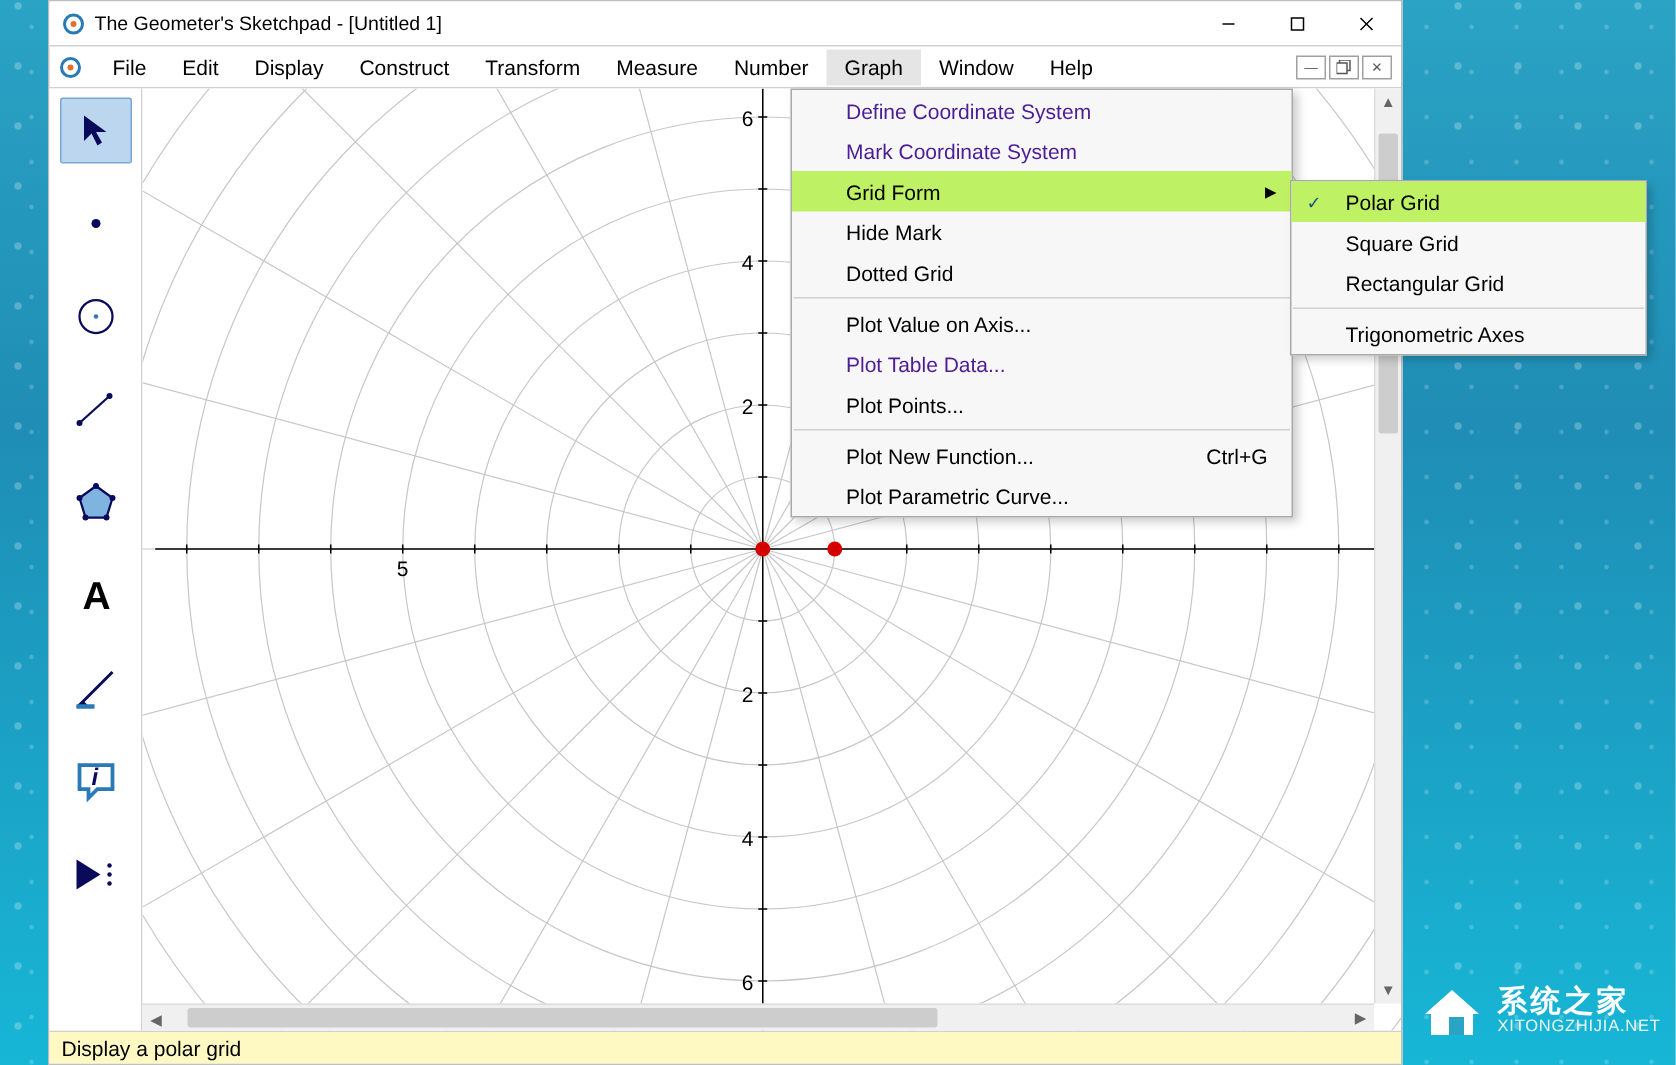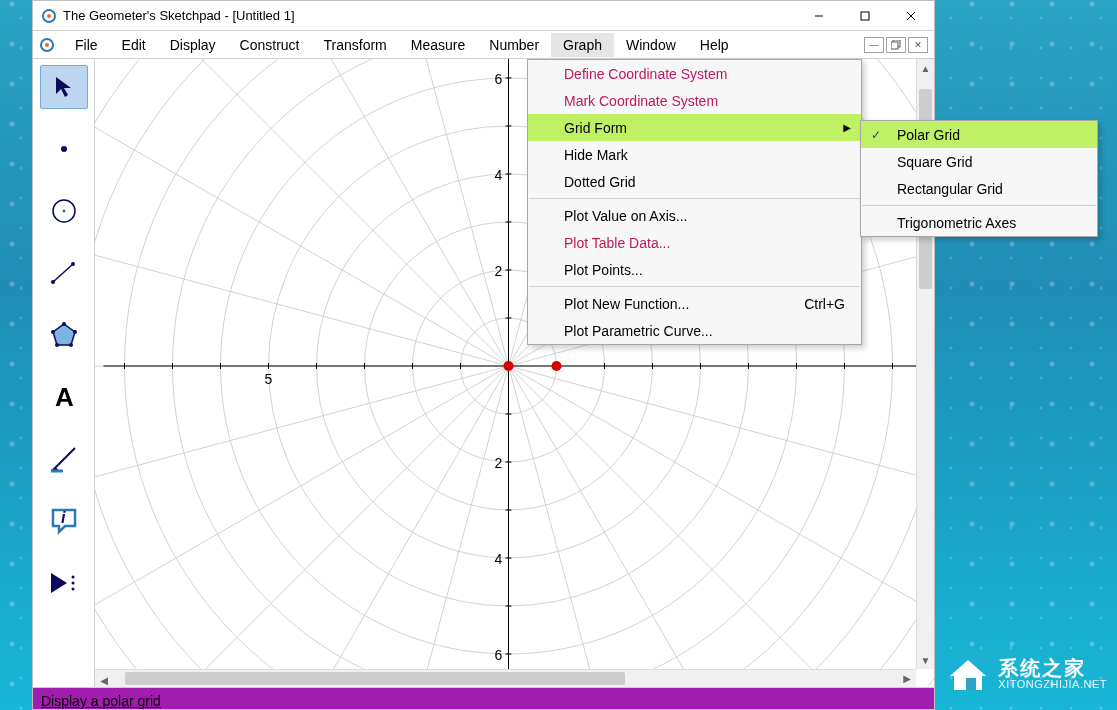--- a/index.html
+++ b/index.html
@@ -35,25 +35,25 @@
 
 .canvas-wrap { flex:1; position:relative; background:#fff; overflow:hidden; }
 .canvas-wrap svg { position:absolute; inset:0; }
 .vscroll { position:absolute; right:0; top:0; bottom:18px; width:18px; background:#f0f0f0; border-left:1px solid #ddd; }
 .vscroll .arrow { height:18px; display:flex; align-items:center; justify-content:center; color:#666; font-size:10px; }
 .vscroll .thumb { position:absolute; left:2px; right:2px; top:30px; height:200px; background:#cdcdcd; border-radius:2px; }
 .hscroll { position:absolute; left:0; right:18px; bottom:0; height:18px; background:#f0f0f0; border-top:1px solid #ddd; }
 .hscroll .arrow { width:18px; height:100%; display:inline-flex; align-items:center; justify-content:center; color:#666; font-size:10px; }
 .hscroll .thumb { position:absolute; top:2px; bottom:2px; left:30px; width:500px; background:#cdcdcd; border-radius:2px; }
 
-.statusbar { height:22px; border-top:1px solid #d0d0d0; display:flex; align-items:flex-end; padding:0 8px; font-size:14px; color:#000; background:#a21caf;text-decoration:underline; }
+.statusbar { height:22px; border-top:1px solid #d0d0d0; display:flex; align-items:center; padding:0 8px; font-size:14px; color:#000; background:#fef9c3; }
 
 .dropdown { position:absolute; background:#f7f7f7; border:1px solid #a9a9a9; box-shadow:3px 3px 6px rgba(0,0,0,.2); font-size:14px; color:#000; }
 .dropdown .dd-item { height:27px; display:flex; align-items:center; padding:0 28px 0 36px; white-space:nowrap; position:relative; }
-.dropdown .dd-item.disabled { color:#be185d; }
+.dropdown .dd-item.disabled { color:#4c1d95; }
 .dropdown .dd-item.highlight { background:#bef264; }
 .dropdown .dd-item .chevr { position:absolute; right:10px; font-size:10px; }
 .dropdown .dd-item .check { position:absolute; left:10px; font-size:12px; color:#1a4f8a; }
 .dropdown .dd-sep { height:1px; background:#d0d0d0; margin:3px 1px; }
 .dropdown .shortcut { position:absolute; right:16px; color:#000; }
 
 .dd-graph { left:527px; top:59px; width:335px; }
 .dd-sub { left:860px; top:120px; width:238px; }
 
 .watermark { position:absolute; right:10px; bottom:14px; display:flex; align-items:center; gap:8px; color:#fff; font-family:"Microsoft YaHei",sans-serif; }

